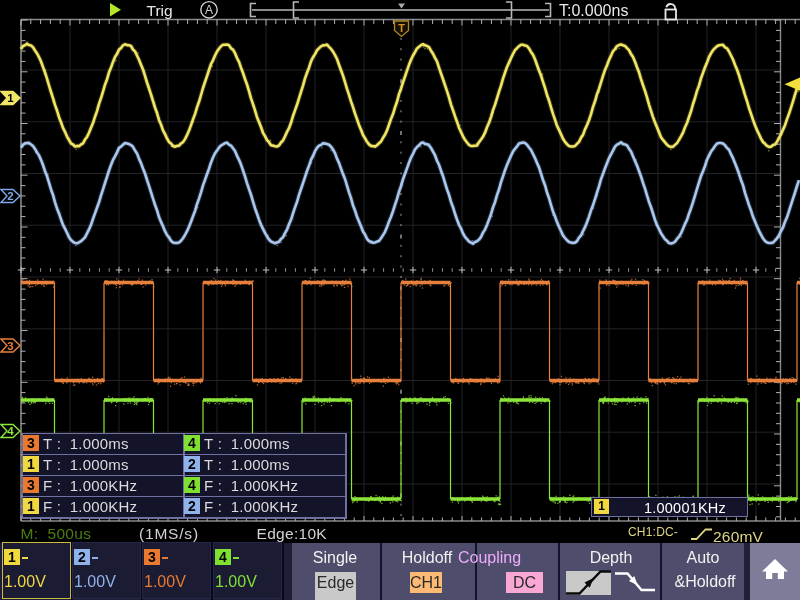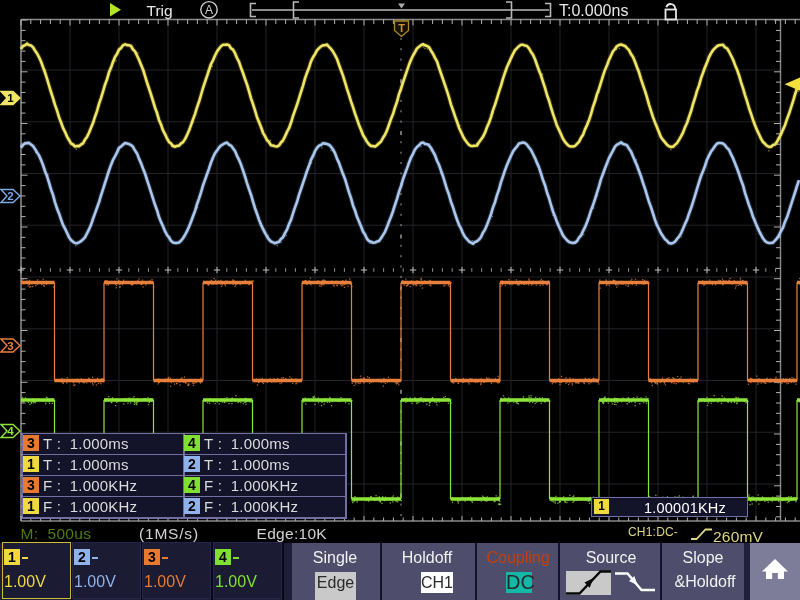--- a/index.html
+++ b/index.html
@@ -2531,37 +2531,37 @@
 <div style="position:absolute;left:475px;top:543px;width:2px;height:57px;background:#12122a"></div>
 <div style="position:absolute;left:558px;top:543px;width:2px;height:57px;background:#12122a"></div>
 <div style="position:absolute;left:660px;top:543px;width:2px;height:57px;background:#12122a"></div>
 <div style="position:absolute;left:335px;top:549px;width:0;overflow:visible">
     <div style="position:relative;left:-60px;width:120px;text-align:center;font-size:16px;color:#f2f2f2">Single</div>
   </div>
 <div style="position:absolute;left:315px;top:571.5px;width:41px;background:#c9c9c9;color:#2a2a2a;font-size:16px;text-align:center;height:29px;line-height:21px">Edge</div>
 <div style="position:absolute;left:427px;top:549px;width:0;overflow:visible">
     <div style="position:relative;left:-60px;width:120px;text-align:center;font-size:16px;color:#f2f2f2">Holdoff</div>
   </div>
-<div style="position:absolute;left:421px;top:571.5px;width:32px;background:#ffffff;color:#2a2a2a;font-size:16px;text-align:center;height:21.5px;line-height:21px">CH1</div>
+<div style="position:absolute;left:410px;top:571.5px;width:32px;background:#fdba74;color:#2a2a2a;font-size:16px;text-align:center;height:21.5px;line-height:21px">CH1</div>
 <div style="position:absolute;left:518px;top:549px;width:0;overflow:visible">
-    <div style="position:relative;left:-60px;width:120px;text-align:center;font-size:16px;color:#c2410c">Coupling</div>
+    <div style="position:relative;left:-60px;width:120px;text-align:left;font-size:16px;color:#f0abfc">Coupling</div>
   </div>
-<div style="position:absolute;left:506px;top:571.5px;width:26px;background:#14b8a6;color:#2a2a2a;font-size:20px;text-align:center;height:21.5px;line-height:21px">DC</div>
+<div style="position:absolute;left:506px;top:571.5px;width:37px;background:#f9a8d4;color:#2a2a2a;font-size:16px;text-align:center;height:21.5px;line-height:21px">DC</div>
 <div style="position:absolute;left:611px;top:549px;width:0;overflow:visible">
-    <div style="position:relative;left:-60px;width:120px;text-align:center;font-size:16px;color:#f2f2f2">Source</div>
+    <div style="position:relative;left:-60px;width:120px;text-align:center;font-size:16px;color:#f2f2f2">Depth</div>
   </div>
 <div style="position:absolute;left:566px;top:571px;width:45px;height:24px;background:#c9c9c9"></div>
 <svg width="100" height="34" style="position:absolute;left:564px;top:563px">
     <path d="M2 30.5 h13.5 l21 -22 h10.5" fill="none" stroke="#0a0a0a" stroke-width="2.4"></path>
     <polygon points="29.5,15 25.7,24.8 20.5,19.6" fill="#0a0a0a"></polygon>
     <path d="M51 10.5 h12.5 l14 16.5 h13.5" fill="none" stroke="#fff" stroke-width="2.4"></path>
     <polygon points="73.6,22.3 70.3,13.1 65,17.9" fill="#fff"></polygon>
   </svg>
 <div style="position:absolute;left:703px;top:549px;width:0;overflow:visible">
-    <div style="position:relative;left:-60px;width:120px;text-align:center;font-size:16px;color:#f2f2f2">Slope</div>
+    <div style="position:relative;left:-60px;width:120px;text-align:center;font-size:16px;color:#f2f2f2">Auto</div>
   </div>
 <div style="position:absolute;left:645px;top:572.5px;width:120px;text-align:center;font-size:16px;color:#f2f2f2">&amp;Holdoff</div>
 <div style="position:absolute;left:744px;top:543px;width:6px;height:57px;background:#20203a"></div>
 <div style="position:absolute;left:750px;top:543px;width:50px;height:57px;background:#7d7d99"></div>
 <svg width="30" height="24" style="position:absolute;left:760px;top:558px">
     <polygon points="15,1 28,13.5 2,13.5" fill="#fff"></polygon>
     <rect x="6" y="13" width="18" height="8" fill="#fff"></rect>
     <rect x="12.2" y="15" width="5.6" height="6" fill="#7d7d99"></rect>
   </svg>
 </body></html>

